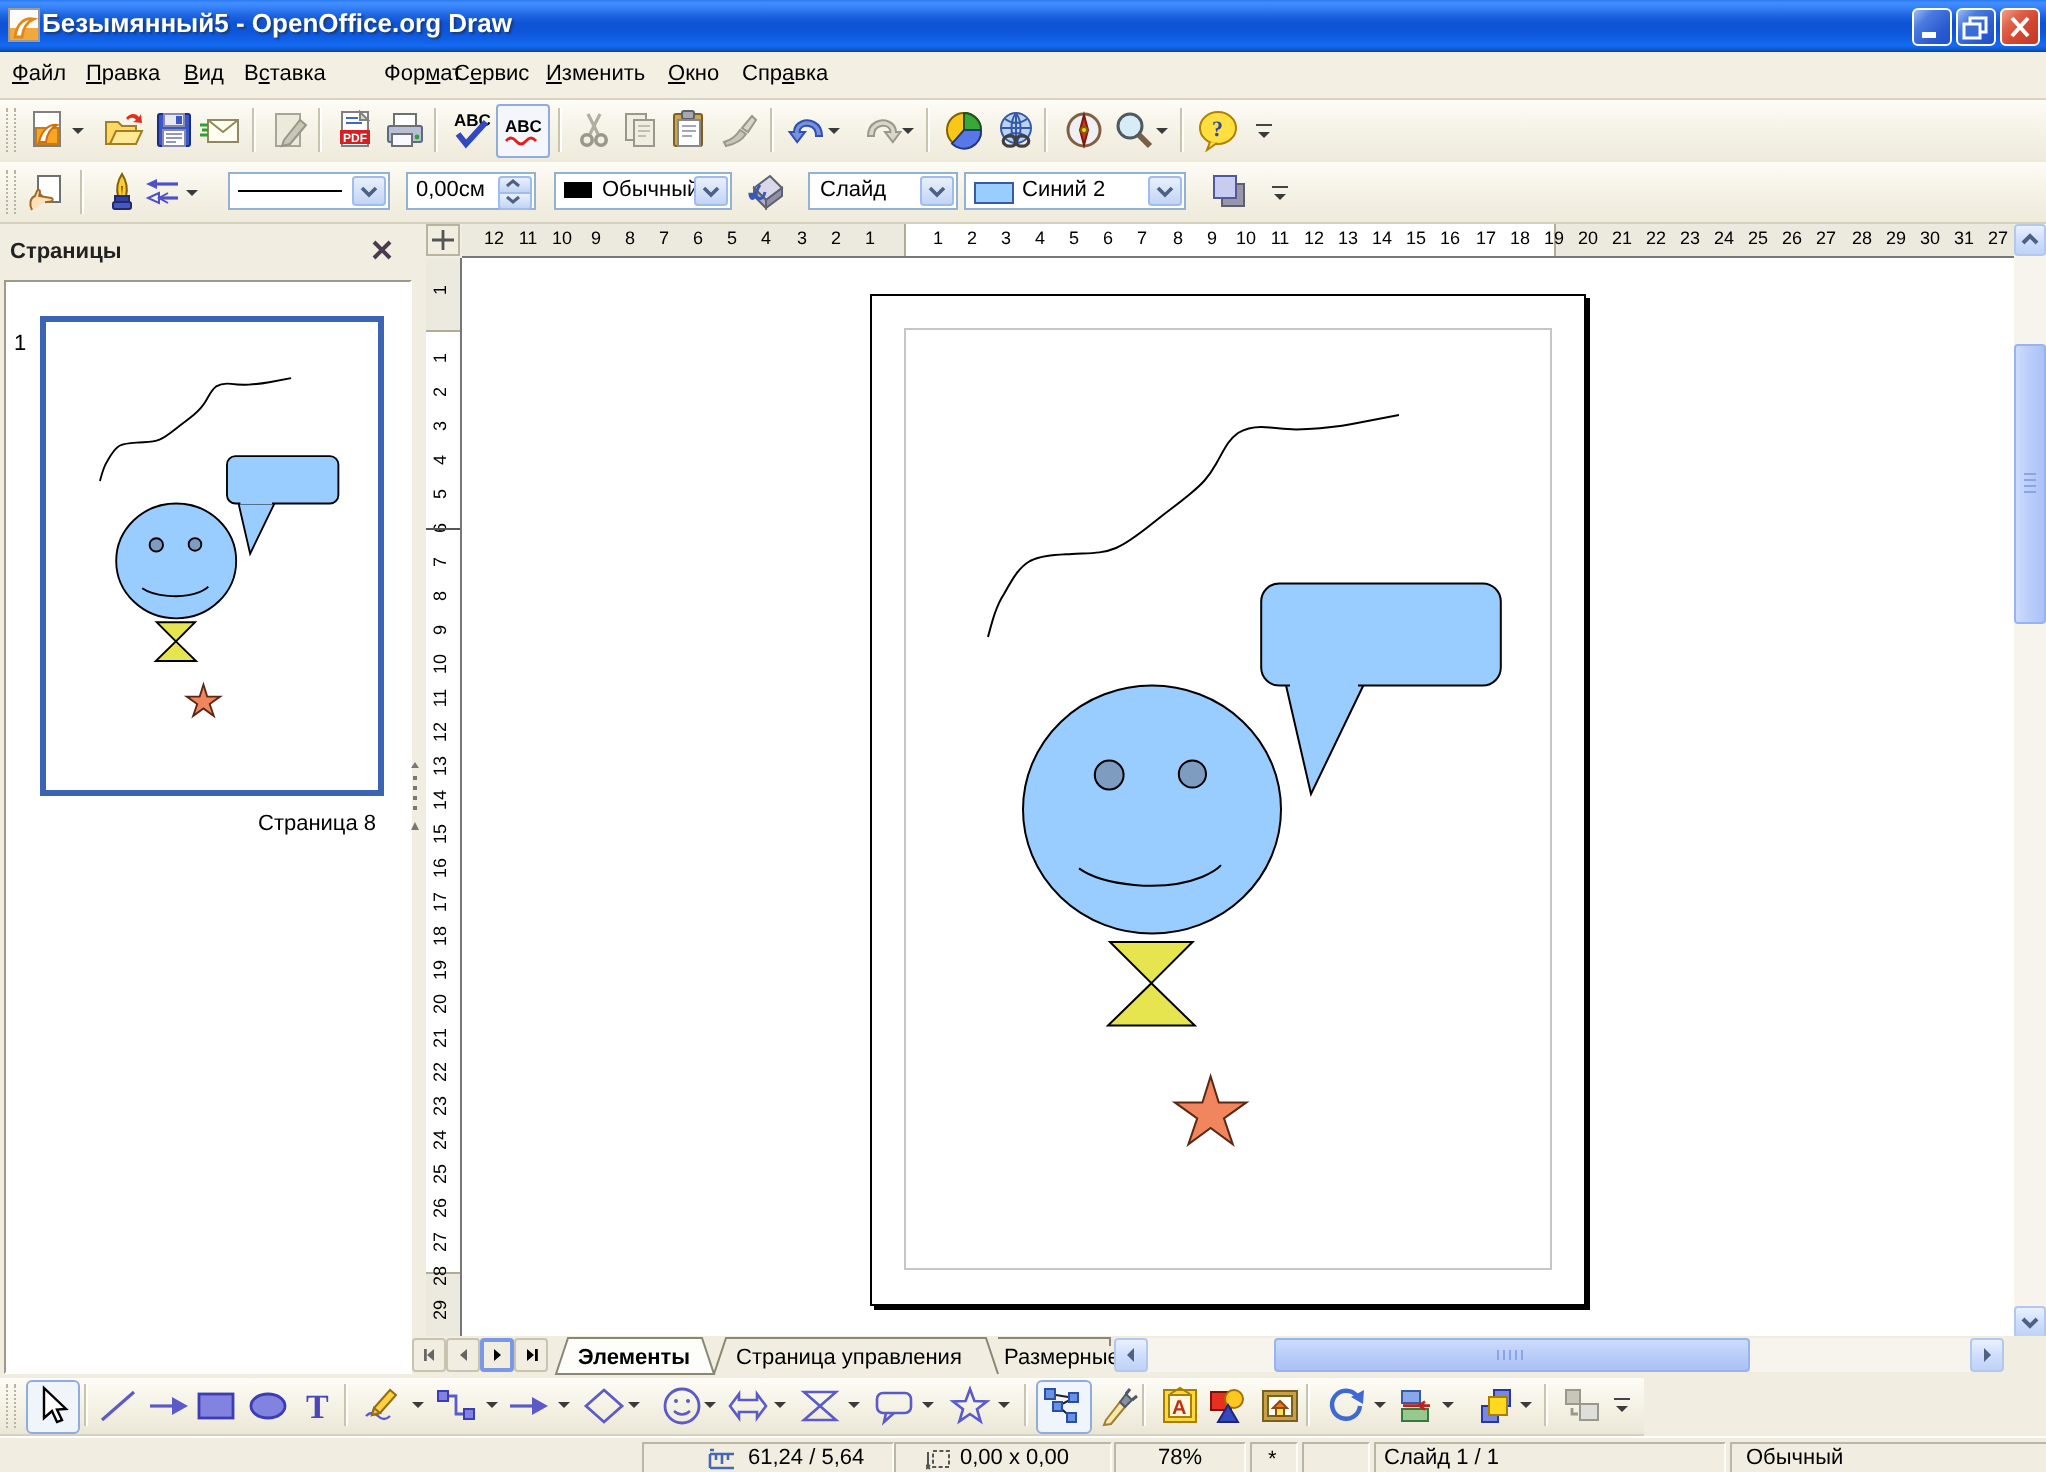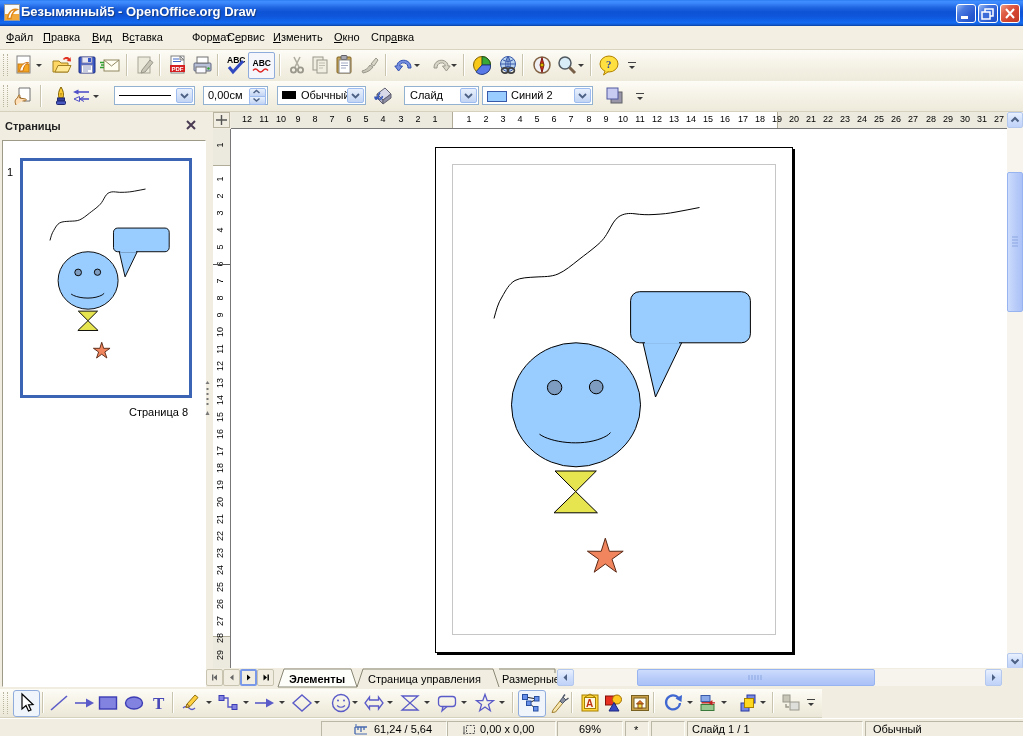--- a/index.html
+++ b/index.html
@@ -768,21 +768,21 @@
       <span style="left:52px;top:1px">61,24 / 5,64</span>
     </div>
  <div class="sfield" style="left:447px;width:107px">
       <svg style="position:absolute;left:15px;top:2px" width="13" height="11" viewBox="0 0 13 11">
         <rect x="3.5" y="1.5" width="8" height="8" fill="none" stroke="#555" stroke-dasharray="2 1.2"></rect>
         <path d="M1 2 v7 M0 8.5 l2 2 M2 8.5 l-2 2" stroke="#555" fill="none"></path>
       </svg>
       <span style="left:32px;top:1px">0,00 x 0,00</span>
     </div>
  <div class="sfield" style="left:557px;width:64px">
-      <span style="left:21px;top:1px">69%</span>
+      <span style="left:21px;top:1px">78%</span>
     </div>
  <div class="sfield" style="left:625px;width:22px">
       <span style="left:8px;top:2px">*</span>
     </div>
  <div class="sfield" style="left:651px;width:32px"></div>
  <div class="sfield" style="left:687px;width:174px">
       <span style="left:4px;top:1px">Слайд 1 / 1</span>
     </div>
  <div class="sfield" style="left:865px;width:158px;border-right:none">
       <span style="left:7px;top:1px">Обычный</span>

